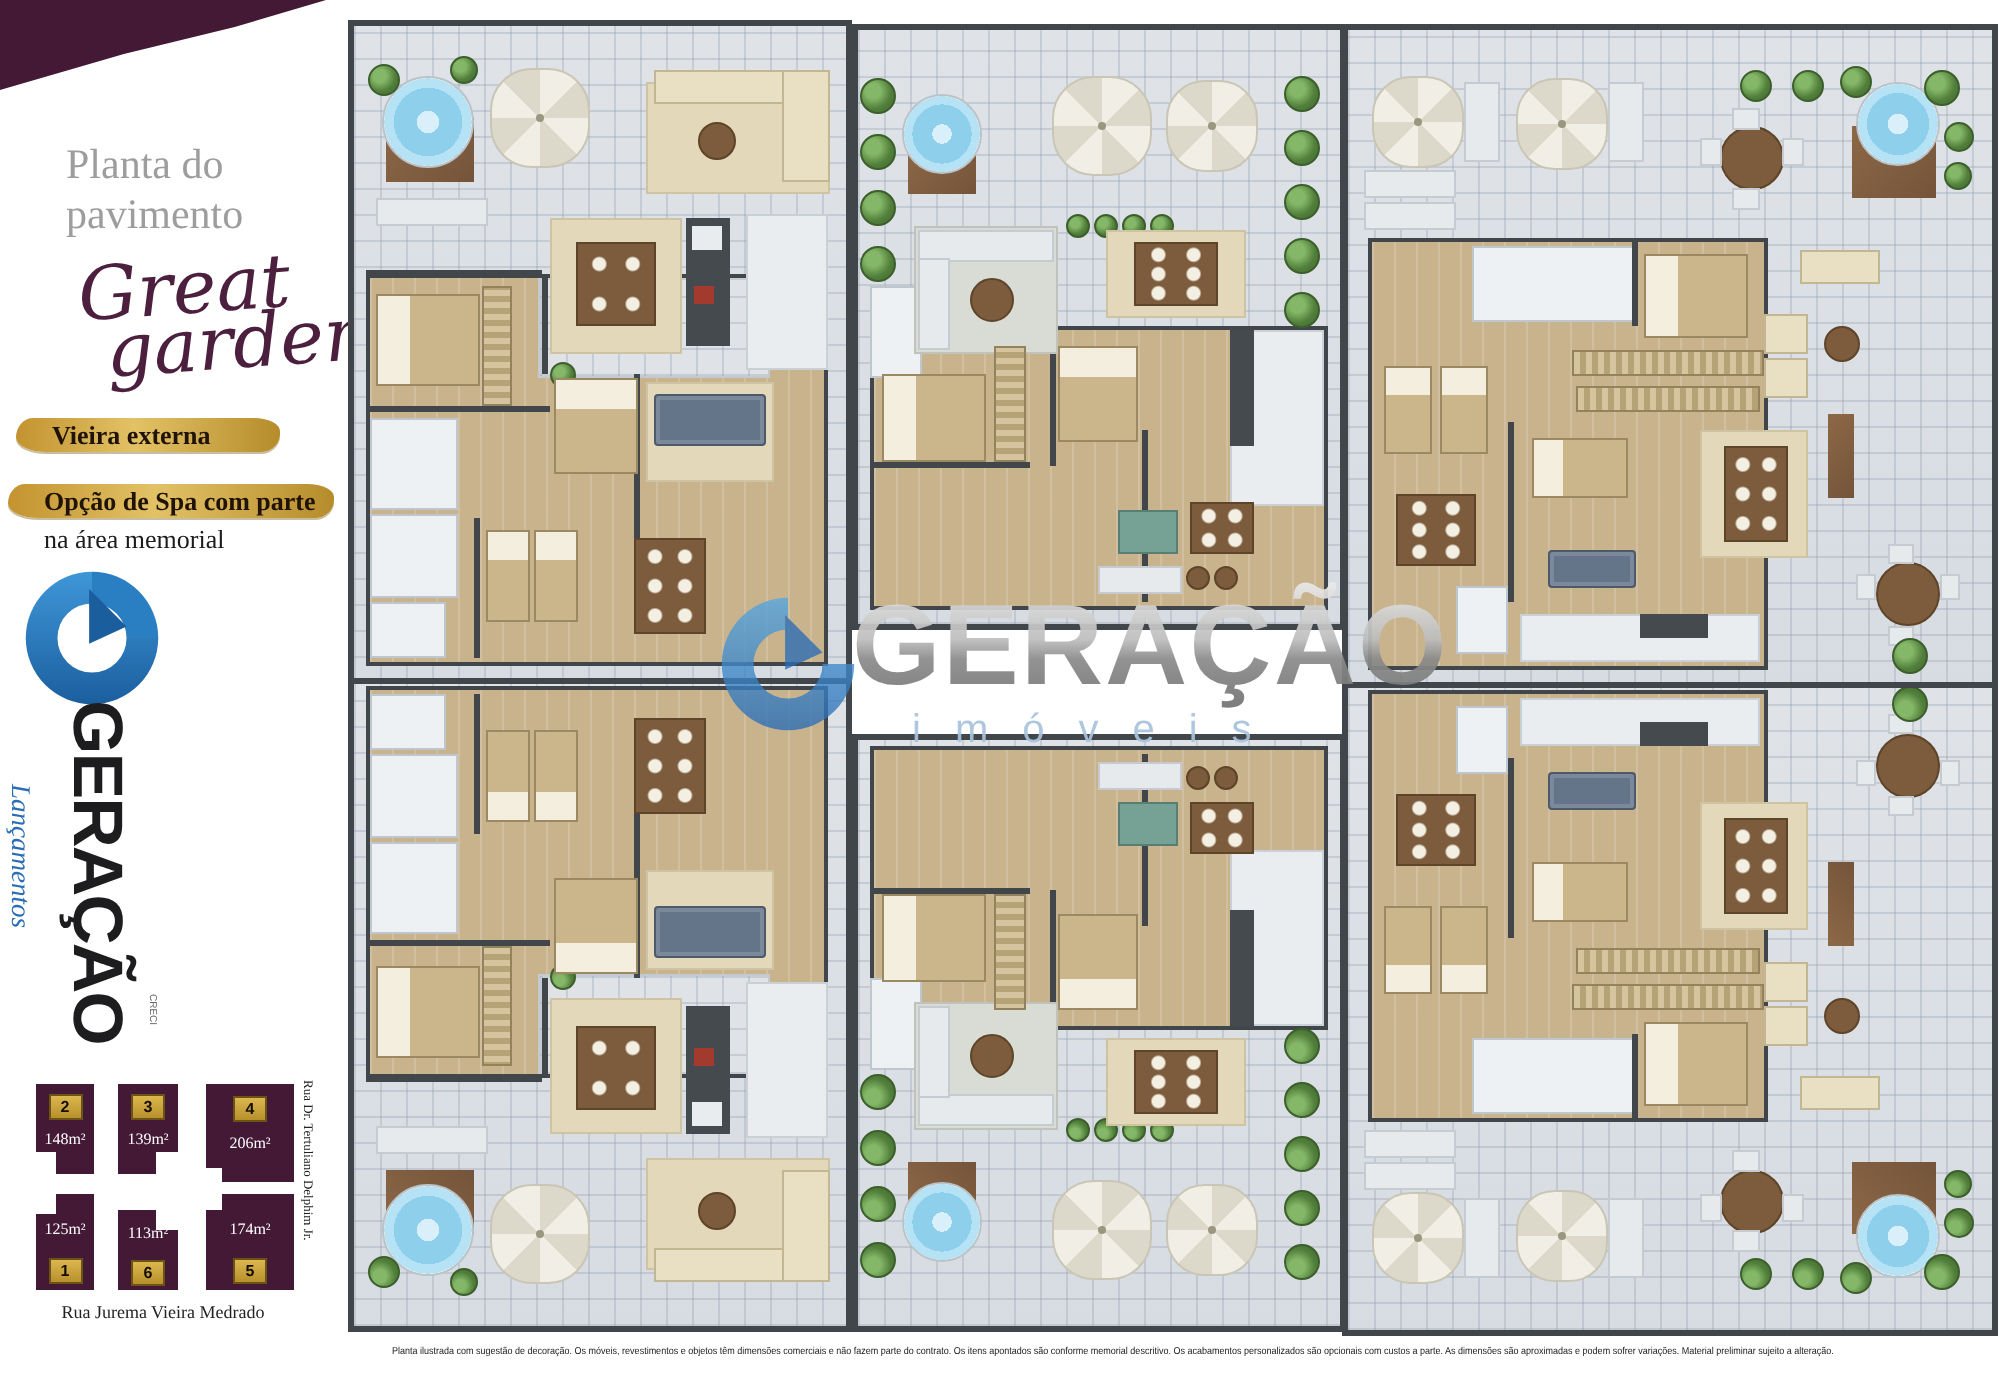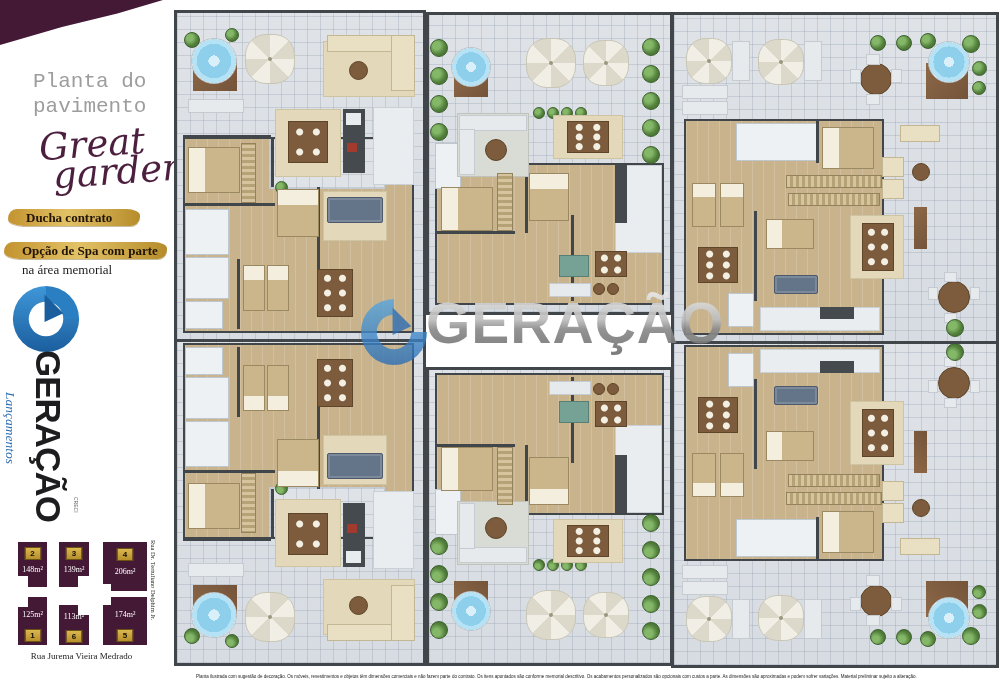--- a/index.html
+++ b/index.html
@@ -3,21 +3,21 @@
 <meta charset="utf-8">
 <style>
   html,body{margin:0;padding:0;background:#fff}
   #stage{position:relative;width:1000px;height:689px;background:#fff;overflow:hidden;
          font-family:"Liberation Sans",sans-serif}
   .abs{position:absolute}
 
   
   .corner-wedge{left:0;top:0;width:163px;height:45px;background:#441936;
     clip-path:polygon(0 0,100% 0,72% 30%,38% 60%,0 100%)}
-  .page-title{left:33px;top:70px;width:125px;font-family:Liberation Mono, monospace;
+  .page-title{left:33px;top:70px;width:125px;font-family:Liberation Serif, serif;
     font-size:21px;line-height:1.18;color:#9d9d9d}
   .brand{left:26px;top:122px;width:150px;color:#4b1f3d;font-family:"DejaVu Serif",serif;
     font-style:italic;transform:rotate(-4deg)}
   .brand .l1{display:block;font-size:37px;margin-left:14px}
   .brand .l2{display:block;font-size:37px;margin-top:-14px;margin-left:26px}
   .brush{background:linear-gradient(90deg,#c39330,#e2c266 45%,#b68c2b);
     border-radius:9px 14px 10px 16px/60% 40% 55% 45%;
     box-shadow:0 1px 0 rgba(120,90,20,.4)}
   .brush-label{font-family:"Liberation Serif",serif;font-size:13px;color:#201306;
     font-weight:bold;white-space:nowrap}
@@ -116,21 +116,21 @@
   <div class="abs corner-wedge"></div>
 
   <div class="abs page-title">Planta do pavimento</div>
 
   <div class="abs brand">
     <span class="l1">Great</span>
     <span class="l2">garden</span>
   </div>
 
   <div class="abs brush" style="left:8px;top:209px;width:132px;height:17px"></div>
-  <div class="abs brush-label" style="left:26px;top:210px">Ducha contrato</div>
+  <div class="abs brush-label" style="left:26px;top:210px">Vieira externa</div>
 
   <div class="abs brush" style="left:4px;top:242px;width:163px;height:17px"></div>
   <div class="abs brush-label" style="left:22px;top:243px">Opção de Spa com parte</div>
   <div class="abs plain-label" style="left:22px;top:262px">na área memorial</div>
 
   <svg class="abs" style="left:10px;top:283px" width="72" height="72" viewBox="0 0 100 100">
     <defs>
         <linearGradient id="gb" x1="0" y1="0" x2="0" y2="1">
       <stop offset="0" stop-color="#3f97d8"></stop>
           <stop offset="1" stop-color="#1b5e9e"></stop>
@@ -455,16 +455,17 @@
       <defs>
           <linearGradient id="gb2" x1="0" y1="0" x2="0" y2="1">
         <stop offset="0" stop-color="#57a7e0"></stop>
             <stop offset="1" stop-color="#2a6db5"></stop>
       </linearGradient>
         </defs>
       <path d="M50 4 A46 46 0 1 0 96 50 L74 50 A24 24 0 1 1 50 26 Z" fill="url(#gb2)"></path>
       <polygon points="48,16 74,42 48,54" fill="#2a6db5"></polygon>
     </svg>
     <div class="wm-text">GERAÇÃO</div>
+    <div class="wm-sub">imóveis</div>
   </div>
 
   <div class="abs footer-note">Planta ilustrada com sugestão de decoração. Os móveis, revestimentos e objetos têm dimensões comerciais e não fazem parte do contrato. Os itens apontados são conforme memorial descritivo. Os acabamentos personalizados são opcionais com custos a parte. As dimensões são aproximadas e podem sofrer variações. Material preliminar sujeito a alteração.</div>
 </div>
 
 </body></html>

